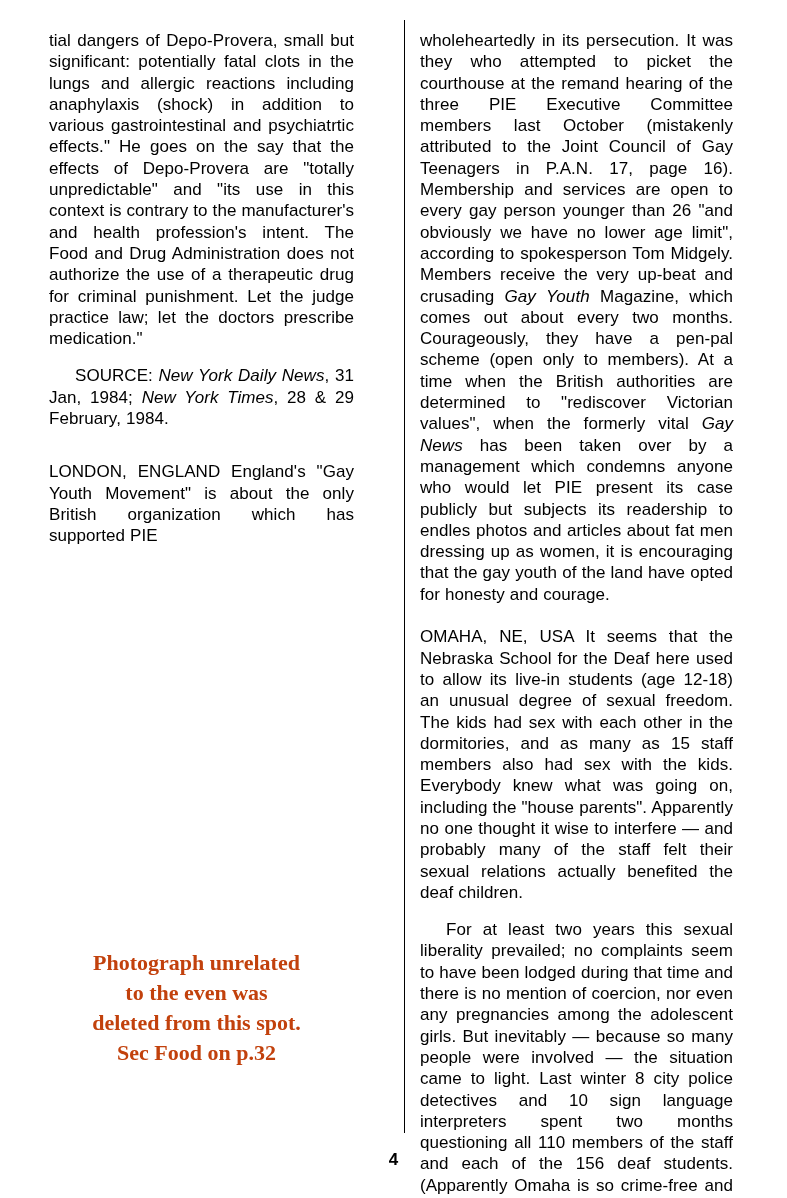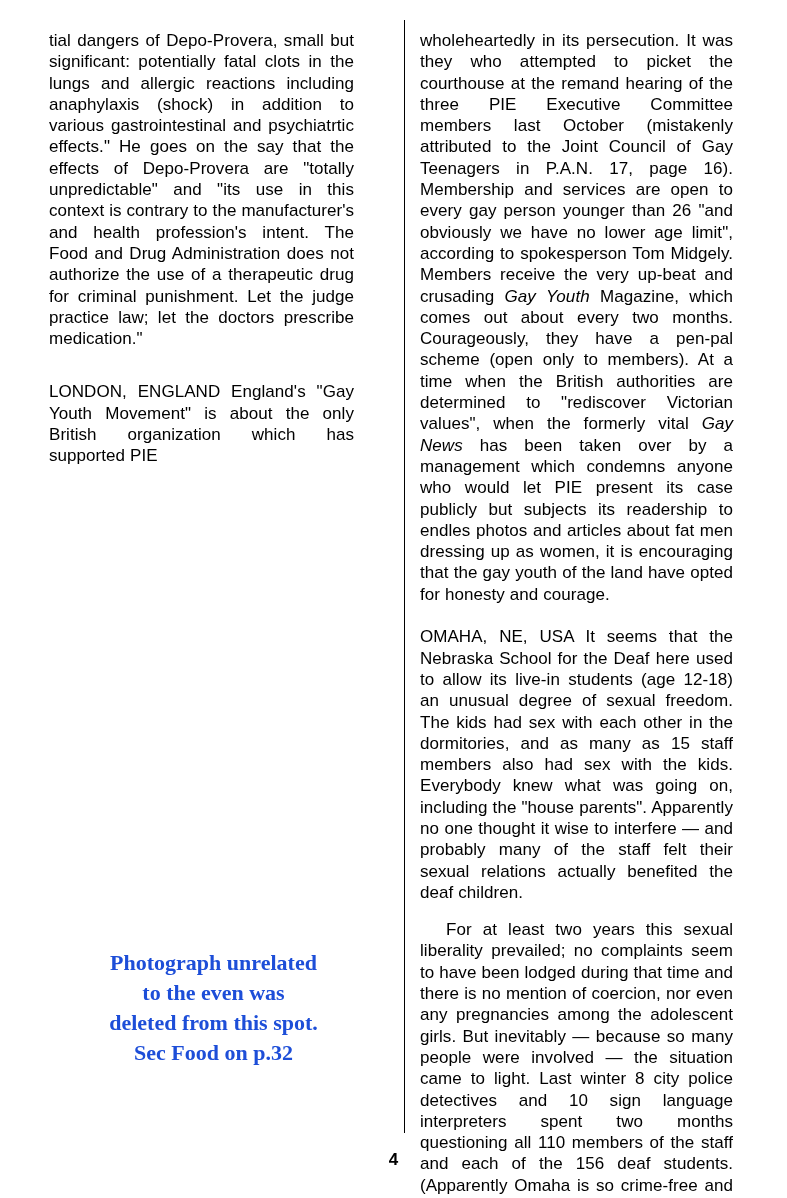--- a/index.html
+++ b/index.html
@@ -70,29 +70,29 @@
     left: 404px;
     top: 20px;
     width: 1px;
     height: 1113px;
     background: #000000;
   }
 
   
   .photo-note {
     position: absolute;
-    left: 45px;
+    left: 28px;
     top: 948px;
     width: 337px;
     font-family: "Liberation Serif", serif;
     font-weight: bold;
     font-size: 22px;
     line-height: 30px;
     text-align: center;
-    color: #1d4ed8;
+    color: #c2410c;
   }
   .photo-note .nl { display: block; }
 
   
   .folio {
     position: absolute;
     left: 0;
     top: 1150px;
     width: 787px;
     text-align: center;
@@ -102,20 +102,21 @@
     line-height: 20px;
   }
 </style>
 </head>
 <body>
 
 <div class="page">
 
   <div class="column col-left">
     <p class="para"><span>tial dangers of Depo-Provera, small but significant: potentially fatal clots in the lungs and allergic reactions including anaphylaxis (shock) in addition to various gastrointestinal and psychiatrtic effects." He goes on the say that the effects of Depo-Provera are "totally unpredictable" and "its use in this context is contrary to the manufacturer's and health profession's intent. The Food and Drug Administration does not authorize the use of a therapeutic drug for criminal punishment. Let the judge practice law; let the doctors prescribe medication."</span></p>
+    <p class="para indent"><span>SOURCE: </span><em>New York Daily News</em><span>, 31 Jan, 1984; </span><em>New York Times</em><span>, 28 &amp; 29 February, 1984.</span></p>
     <p class="para spaced-wide"><span>LONDON, ENGLAND England's "Gay Youth Movement" is about the only British organization which has supported PIE</span></p>
   </div>
 
   <div class="divider"></div>
 
   <div class="photo-note">
       <span class="nl">Photograph unrelated</span>
       <span class="nl">to the even was</span>
       <span class="nl">deleted from this spot.</span>
       <span class="nl">Sec Food on p.32</span>

